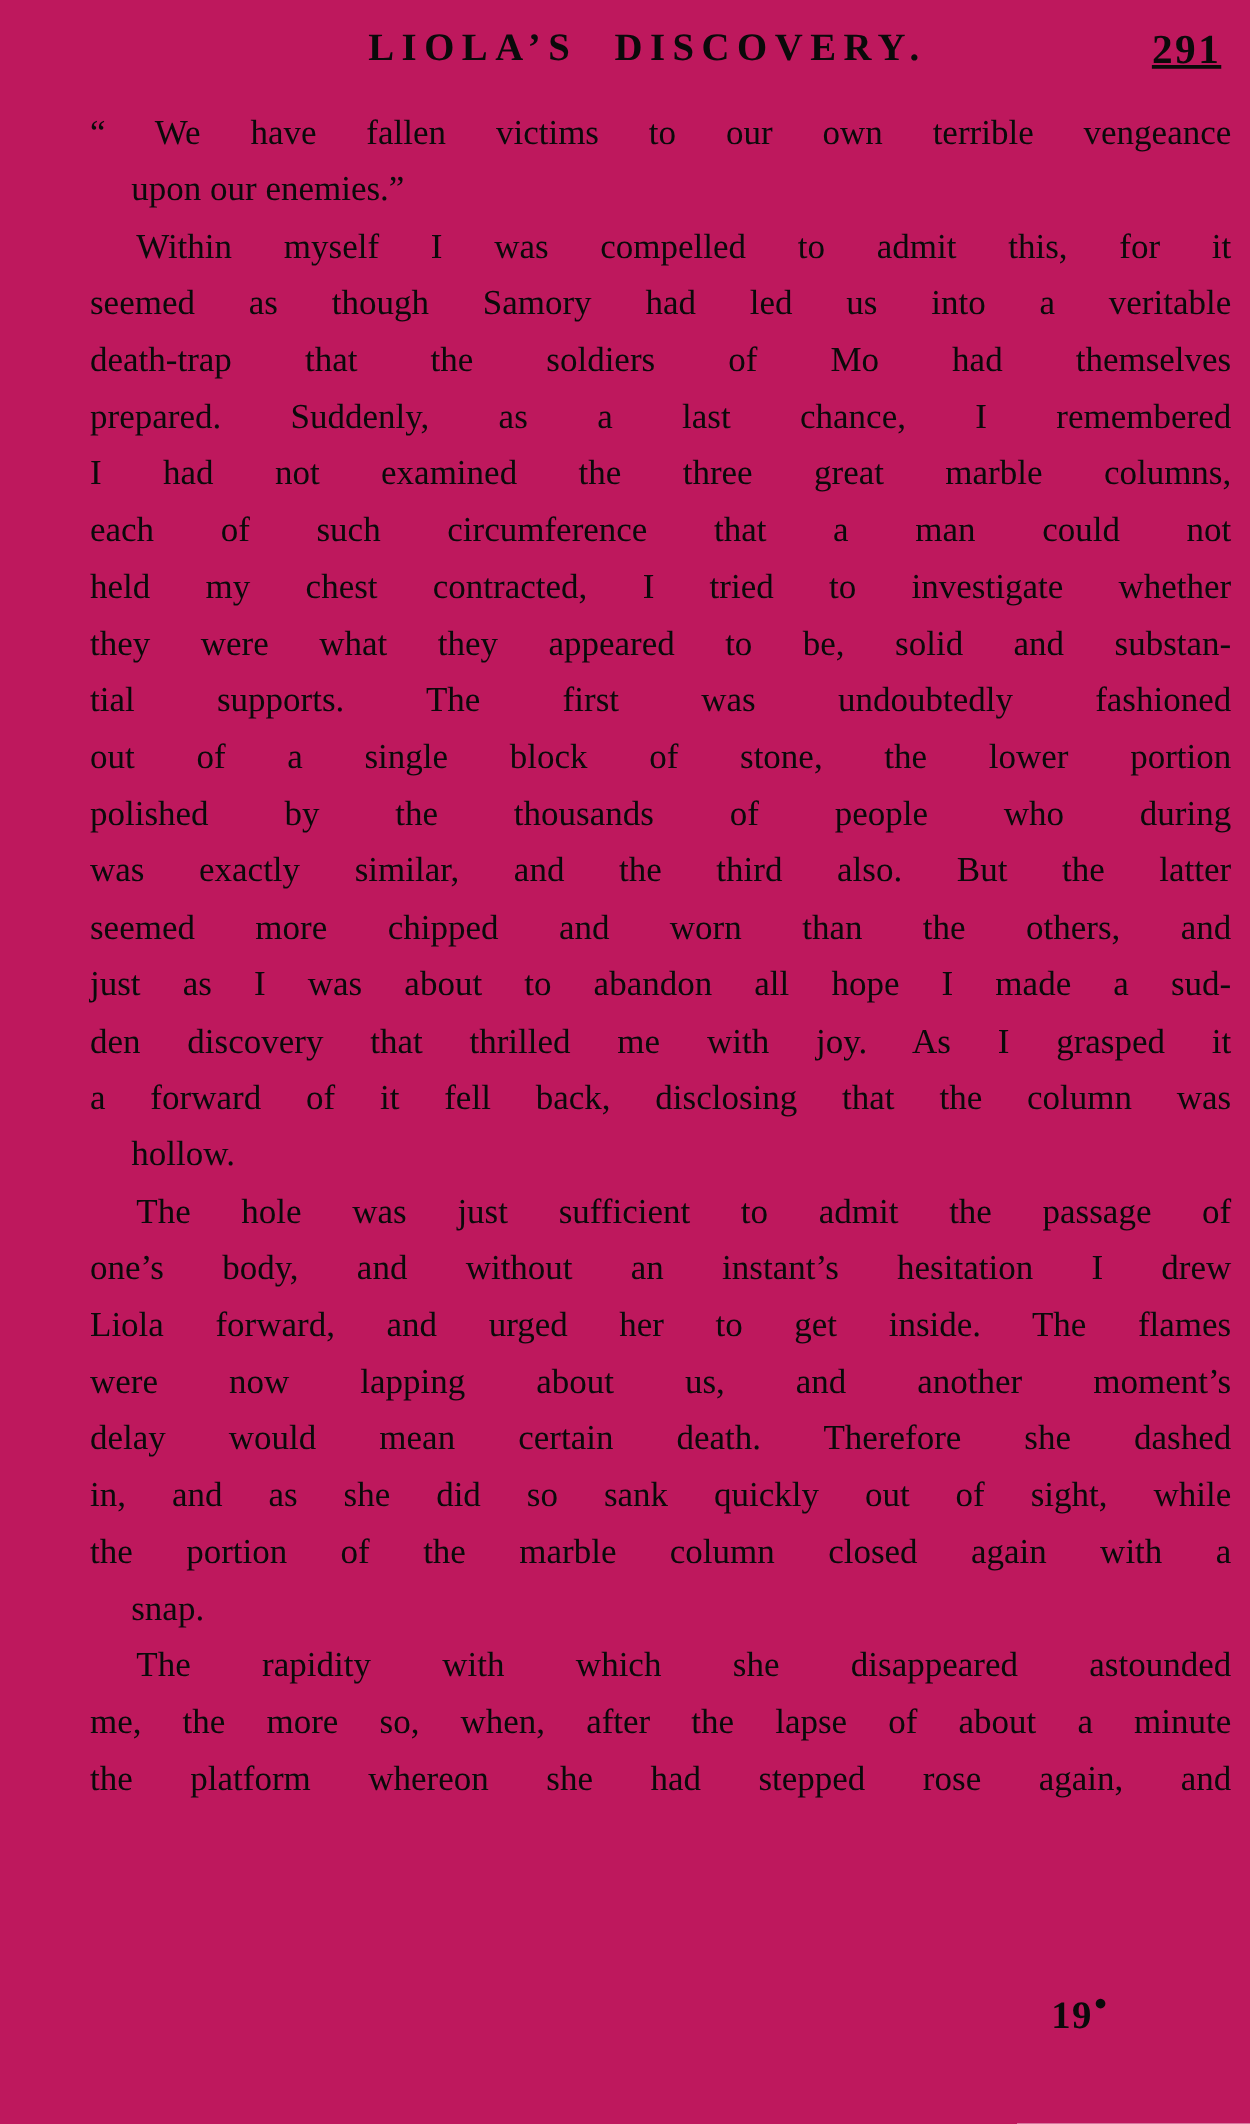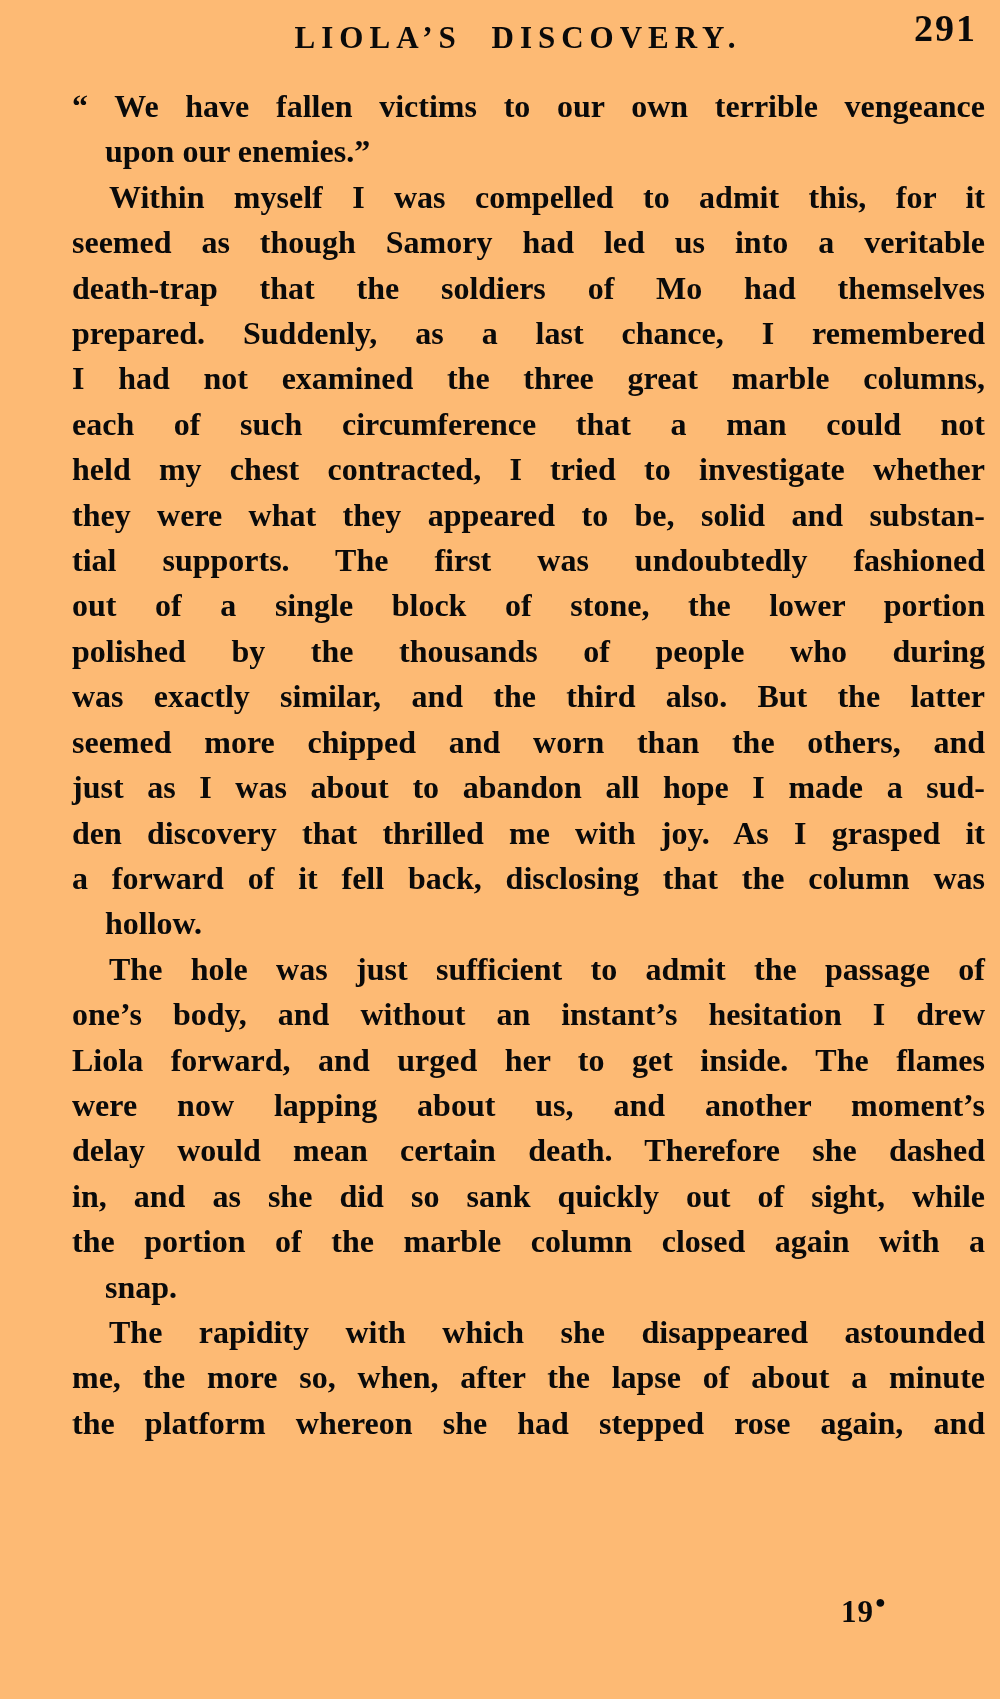--- a/index.html
+++ b/index.html
@@ -4,53 +4,54 @@
 <style>
   html, body {
     margin: 0;
     padding: 0;
     background: #ffffff;
   }
   .page {
     position: relative;
     width: 1000px;
     height: 1699px;
-    background: #fdba74;
+    background: #be185d;
     color: #0a0a0a;
     overflow: hidden;
     font-family: "Liberation Serif", serif;
   }
   .running-title {
     position: absolute;
     top: 20px;
     left: 0;
     width: 1000px;
     text-align: center;
     transform: translateX(18px);
     font-weight: bold;
     font-size: 31px;
     letter-spacing: 6px;
     word-spacing: 16px;
     white-space: nowrap;
   }
   .page-number {
     position: absolute;
-    top: 6px;
+    top: 22px;
     right: 23px;
     font-weight: bold;
-    font-size: 38px;
+    font-size: 33px;
     letter-spacing: 2px;
+    text-decoration: underline;
   }
   .text-block {
     position: absolute;
     left: 72px;
     top: 84px;
     width: 913px;
-    font-weight: bold;
-    font-size: 32px;
+    font-weight: normal;
+    font-size: 28px;
     line-height: 45.4px;
   }
   .line {
     text-align: justify;
     text-align-last: justify;
   }
   .line.no-just {
     text-align-last: left;
     margin-left: 33px;
   }

